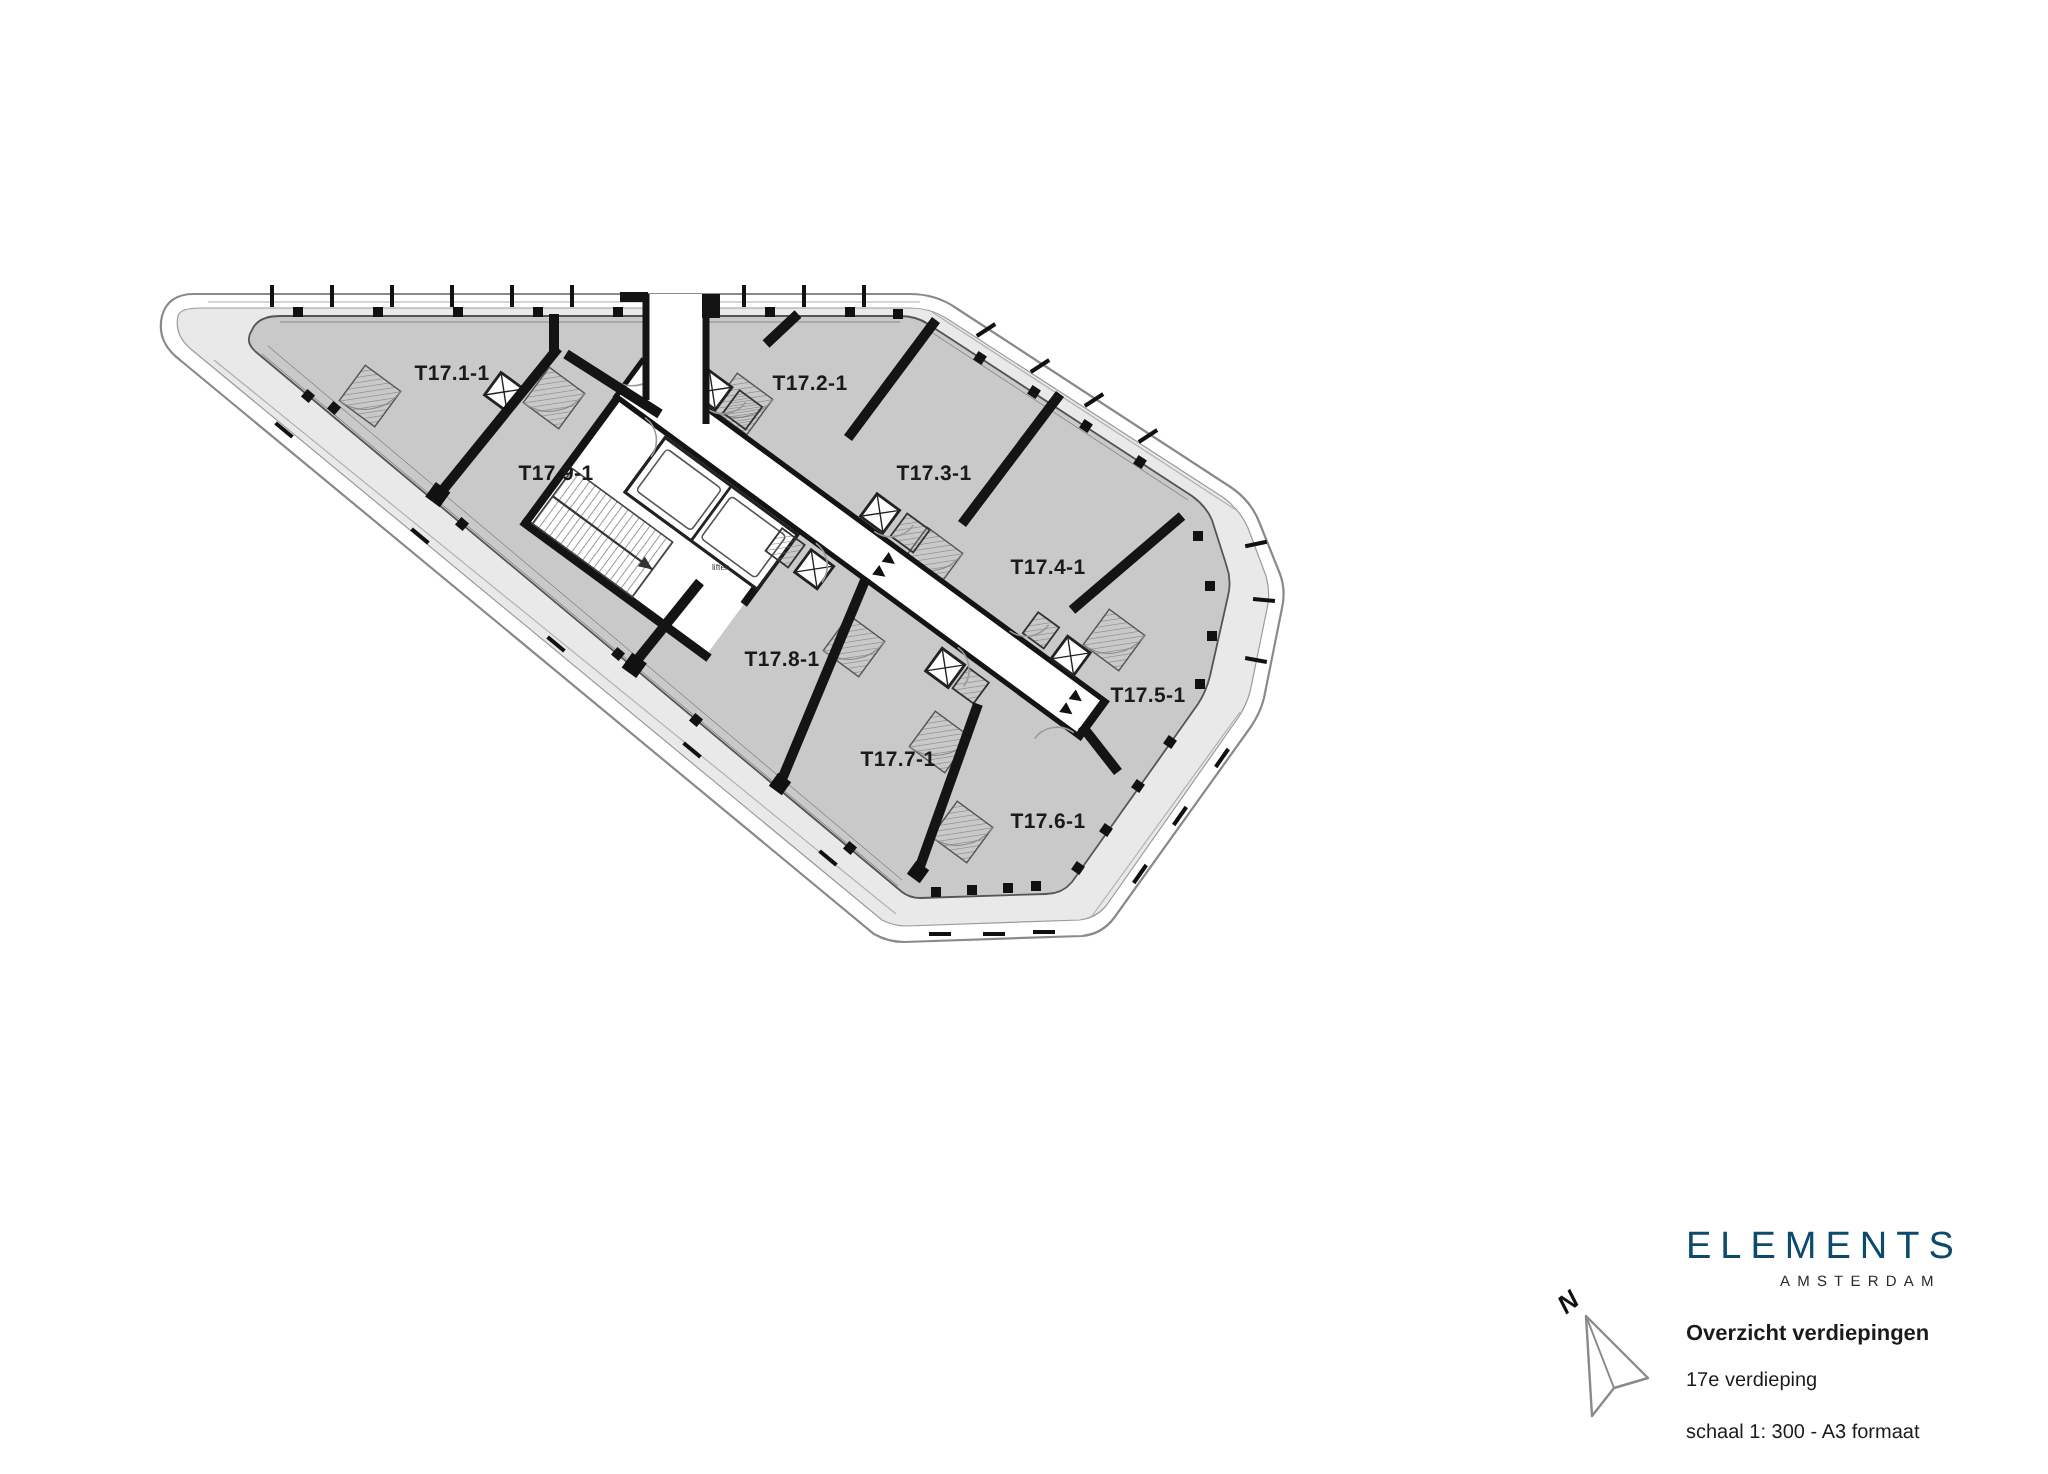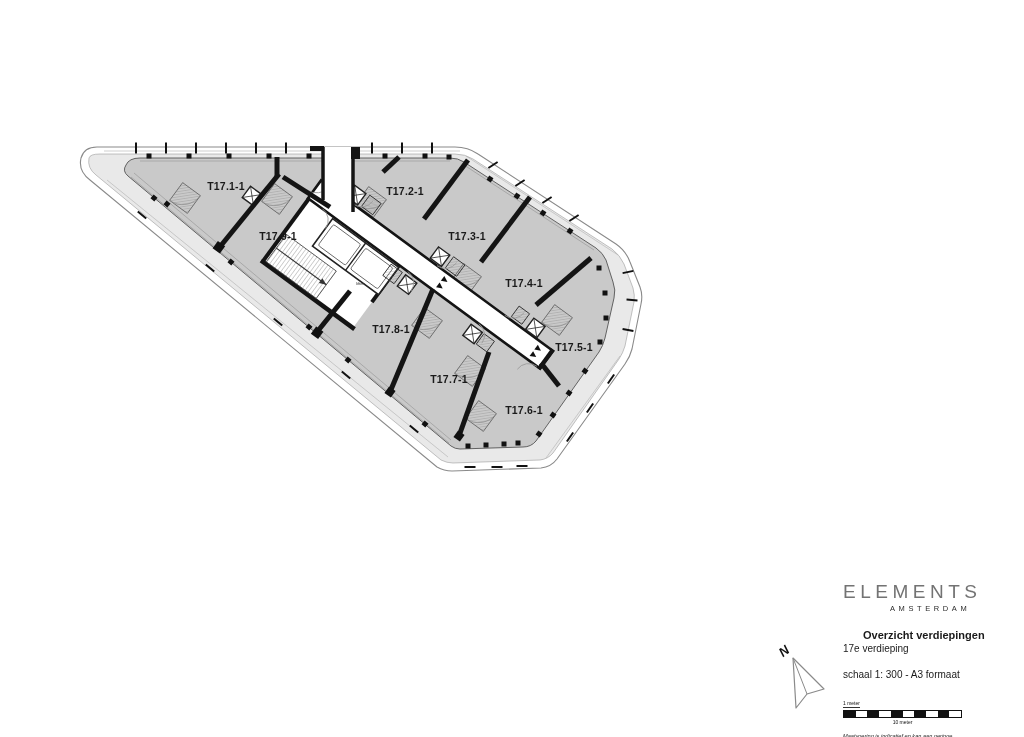--- a/index.html
+++ b/index.html
@@ -4,24 +4,24 @@
 <style>
   html,body{margin:0;padding:0;background:#fff;}
   body{width:1024px;height:737px;position:relative;overflow:hidden;
        font-family:"Liberation Sans", sans-serif;color:#1a1a1a;}
   #plan-svg{position:absolute;left:0;top:0;}
   .unit-label{font:bold 10.5px "Liberation Sans",sans-serif;fill:#1a1a1a;letter-spacing:.2px;}
   .tiny-label{font:4.2px "Liberation Sans",sans-serif;fill:#333;}
   .north-n{font:italic bold 13px "Liberation Sans",sans-serif;fill:#111;}
 
   .titleblock{position:absolute;left:843px;top:581px;width:150px;}
-  .brand{font-size:19px;letter-spacing:4.5px;color:#737373;white-space:nowrap;}
+  .brand{font-size:19px;letter-spacing:4.5px;color:#0c4a6e;white-space:nowrap;margin-top:32px;}
   .brand-sub{font-size:7.5px;letter-spacing:3.6px;color:#2a2a2a;margin-top:1px;margin-left:47px;}
-  .tb-title{font-size:11px;font-weight:bold;margin-top:16px;margin-left:20px;}
-  .tb-floor{font-size:10px;margin-top:2px;}
+  .tb-title{font-size:11px;font-weight:bold;margin-top:16px;}
+  .tb-floor{font-size:10px;margin-top:12px;}
   .tb-scale{font-size:10px;margin-top:15px;}
   .sb-wrap{margin-top:11px;width:119px;}
   .sb-small{font-size:5px;color:#111;border-bottom:1px solid #333;display:inline-block;padding-bottom:1px;}
   .scalebar{margin-top:1px;width:117px;height:6px;border:1px solid #111;display:flex;}
   .scalebar div{flex:1;height:100%;}
   .sb-b{background:#111;}
   .sb-w{background:#fff;}
   .sb-big{font-size:5px;color:#111;text-align:center;margin-top:1px;}
   .disclaimer{margin-top:8px;font-style:italic;font-size:5.6px;line-height:6.8px;color:#222;}
 </style>

